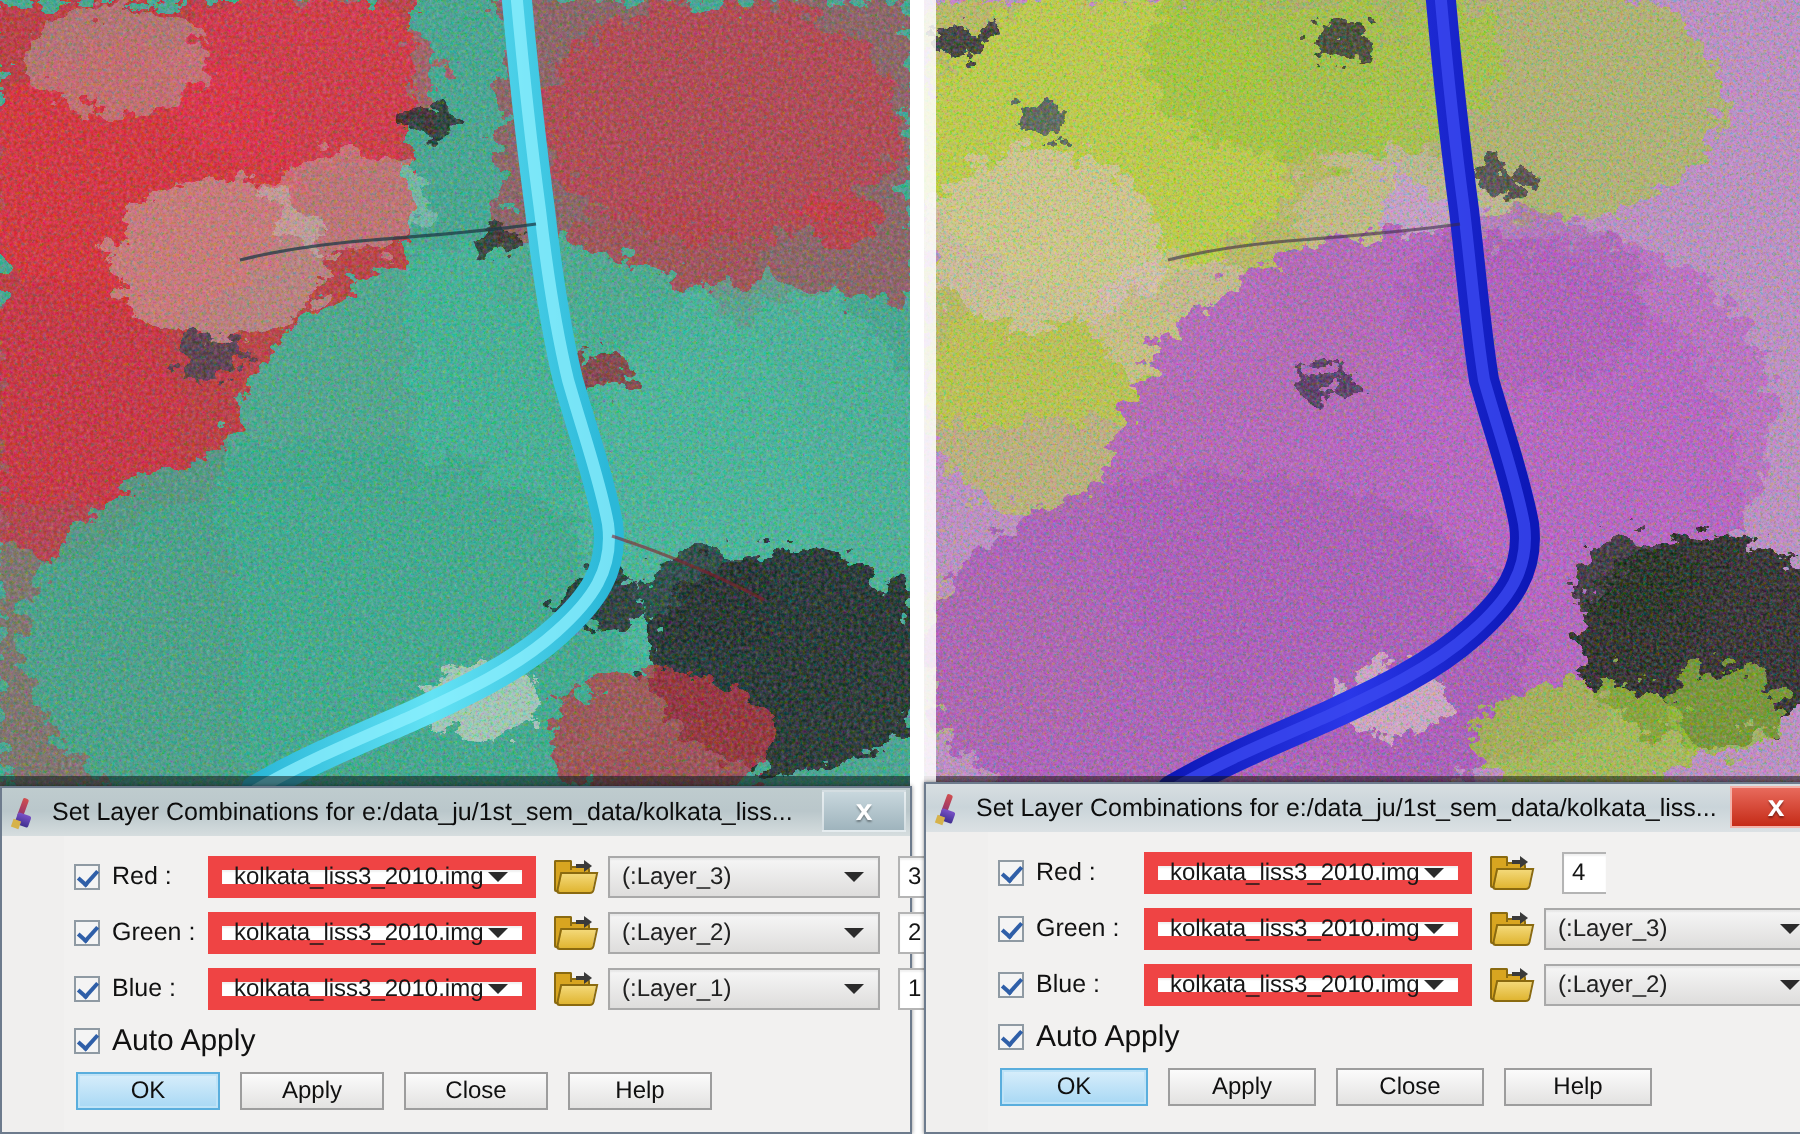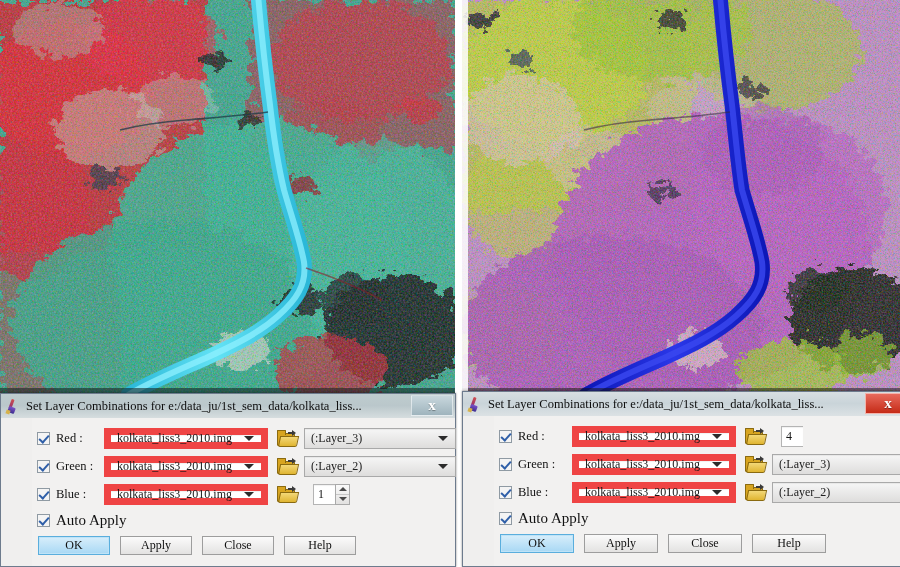--- a/index.html
+++ b/index.html
@@ -1,18 +1,18 @@
 <!DOCTYPE html>
 <html><head>
 <meta charset="utf-8">
 <style>
   html,body{margin:0;padding:0;background:#fff;}
   body{width:900px;height:567px;overflow:hidden;
        font-family:"Liberation Sans","DejaVu Sans",sans-serif;}
-  .screen{position:relative;width:900px;height:567px;overflow:hidden;background:#ffffff;font-family:Liberation Serif, serif;}
+  .screen{position:relative;width:900px;height:567px;overflow:hidden;background:#ffffff;}
 
   
   .imgpanel{position:absolute;top:0;overflow:hidden;}
   #panel-left{left:0;width:455px;height:395px;}
   #panel-right{left:462px;width:438px;height:395px;}
   .imgcanvas{position:absolute;inset:0;width:100%;height:100%;}
 
   
   .dialog{position:absolute;border:1px solid #6d7b8d;box-sizing:border-box;
           background:#f0efee;box-shadow:0 0 2px rgba(0,0,0,.45);}
@@ -74,21 +74,21 @@
   .folder .tab{position:absolute;left:0;top:0px;width:7px;height:4px;background:#d8a520;
         border:1px solid #8a6a10;border-bottom:none;border-radius:1px 1px 0 0;}
   .folder .front{position:absolute;left:2px;top:6px;width:17px;height:9px;
         background:linear-gradient(to bottom,#f3d878,#e0b531);
         border:1px solid #8a6a10;transform:skewX(-12deg);border-radius:0 0 2px 2px;}
   .folder .arw{position:absolute;left:11px;top:0px;width:7px;height:7px;}
   .folder .arw::before{content:"";position:absolute;left:0;top:2px;width:6px;height:2px;background:#3a3a3a;}
   .folder .arw::after{content:"";position:absolute;left:4px;top:0;width:0;height:0;
         border-top:3px solid transparent;border-bottom:3px solid transparent;border-left:4px solid #3a3a3a;}
 
-  .layer-combo{width:152px;background:linear-gradient(to bottom,#f6f6f6,#dedddc);
+  .layer-combo{width:136px;background:linear-gradient(to bottom,#f6f6f6,#dedddc);
         border:1px solid #a9a9a9;}
   .layer-combo .val{color:#202020;}
 
   .spinwrap{display:flex;align-items:center;margin-left:9px;flex:0 0 auto;}
   .spinbox{width:22px;height:21px;background:#fff;border:1px solid #b4b4b4;border-right:none;
         box-sizing:border-box;font-size:12px;color:#151515;display:flex;align-items:center;
         padding-left:4px;box-shadow:inset 0 1px 1px rgba(0,0,0,.06);}
   .spinbtns{width:15px;height:21px;border:1px solid #a9a9a9;box-sizing:border-box;
         display:flex;flex-direction:column;background:linear-gradient(to bottom,#fafafa,#e2e1e0);}
   .spinbtns div{flex:1;position:relative;}
@@ -341,20 +341,24 @@
         <span class="combo file-combo">
           <span class="val">kolkata_liss3_2010.img</span>
           <span class="arrow"></span>
         </span>
         <span class="folder">
           <span class="back"></span>
             <span class="tab"></span>
             <span class="front"></span>
             <span class="arw"></span>
         </span>
+        <span class="combo layer-combo">
+          <span class="val">(:Layer_1)</span>
+          <span class="arrow"></span>
+        </span>
         <span class="spinwrap">
           <span class="spinbox">1</span>
           <span class="spinbtns">
             <div>
                 <i class="spin-up"></i>
               </div>
             <div>
                 <i class="spin-dn"></i>
               </div>
           </span>

